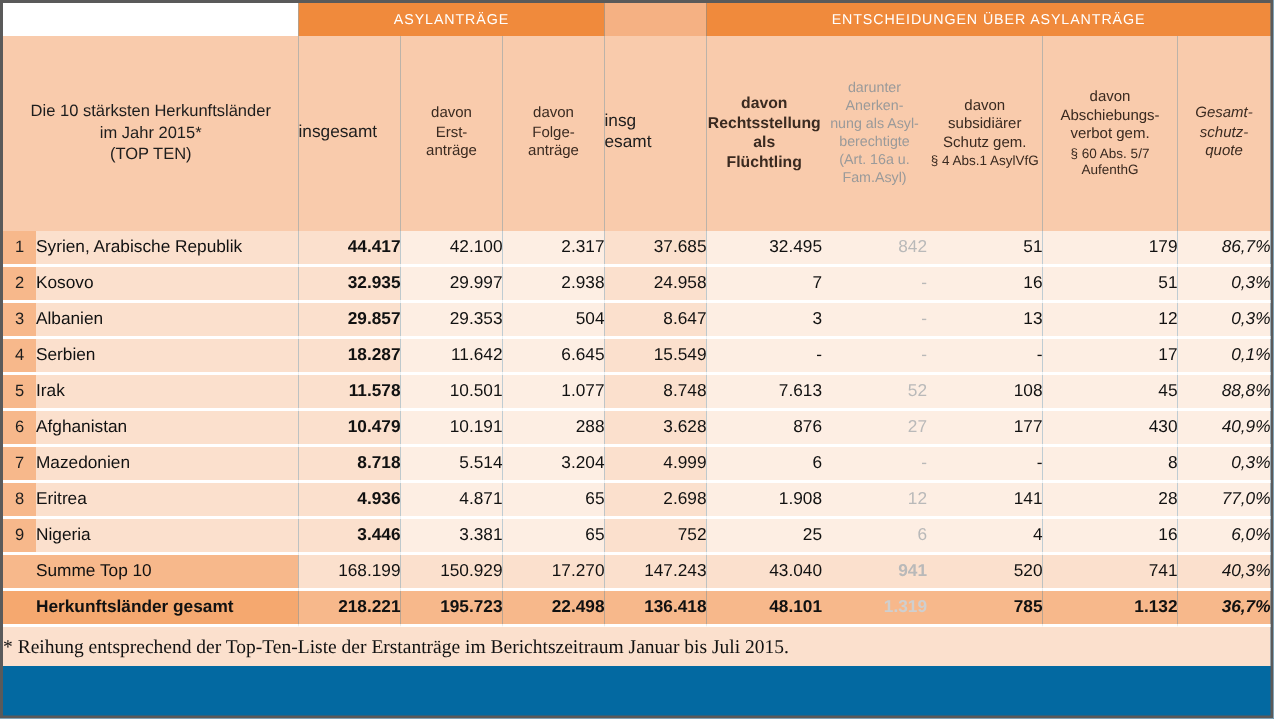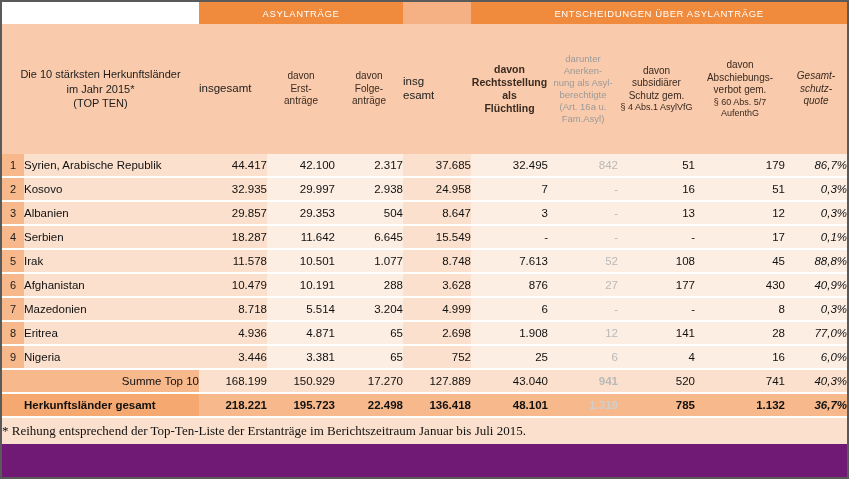--- a/index.html
+++ b/index.html
@@ -12,21 +12,21 @@
     height: 479px;
     font-family: "Liberation Sans", sans-serif;
     overflow: hidden;
   }
   .sheet {
     position: relative;
     width: 849px;
     height: 479px;
     box-sizing: border-box;
     border: 2px solid #5a5a5a;
-    background: #701a75;
+    background: #0369a1;
   }
   table.main {
     border-collapse: collapse;
     width: 845px;
     table-layout: fixed;
   }
   table.main td, table.main th {
     padding: 0;
     vertical-align: middle;
     font-weight: normal;
@@ -102,36 +102,35 @@
     border-bottom: 2px solid #ffffff;
   }
   .num {
     font-size: 11.5px;
     color: #111111;
     text-align: right;
     padding-right: 7px;
     border-bottom: 2px solid #ffffff;
   }
   .num.b {
-    font-weight: normal;
+    font-weight: bold;
   }
   .num.c1 { background: #fbe0cd; }
   .num.c2 { background: #fdeee3; }
   .num.c3 { background: #fdeee3; }
   .num.c4 { background: #fbe0cd; }
   .num.c5 { background: #fdeee3; }
   .num.c6 { background: #fdeee3; color: #b9b9b9; }
   .num.c7 { background: #fdeee3; }
   .num.c8 { background: #fdeee3; }
   .num.c9 { background: #fdeee3; font-style: italic; }
   
   .sum .rank,
   .sum .country {
     background: #f7b88b;
-    text-align: right;
   }
   .sum .num {
     background: #fbe0cd;
   }
   .sum .num.grey { color: #b9b9b9; font-weight: bold; }
   .total .rank,
   .total .country {
     background: #f5a86f;
   }
   .total .num {
@@ -350,21 +349,21 @@
       <td class="num c8">16</td>
       <td class="num c9">6,0%</td>
     </tr>
 
     <tr class="sum">
       <td class="rank"></td>
       <td class="country">Summe Top 10</td>
       <td class="num">168.199</td>
       <td class="num">150.929</td>
       <td class="num">17.270</td>
-      <td class="num">127.889</td>
+      <td class="num">147.243</td>
       <td class="num">43.040</td>
       <td class="num grey">941</td>
       <td class="num">520</td>
       <td class="num">741</td>
       <td class="num" style="font-style:italic">40,3%</td>
     </tr>
 
     <tr class="total">
       <td class="rank"></td>
       <td class="country">Herkunftsländer gesamt</td>

